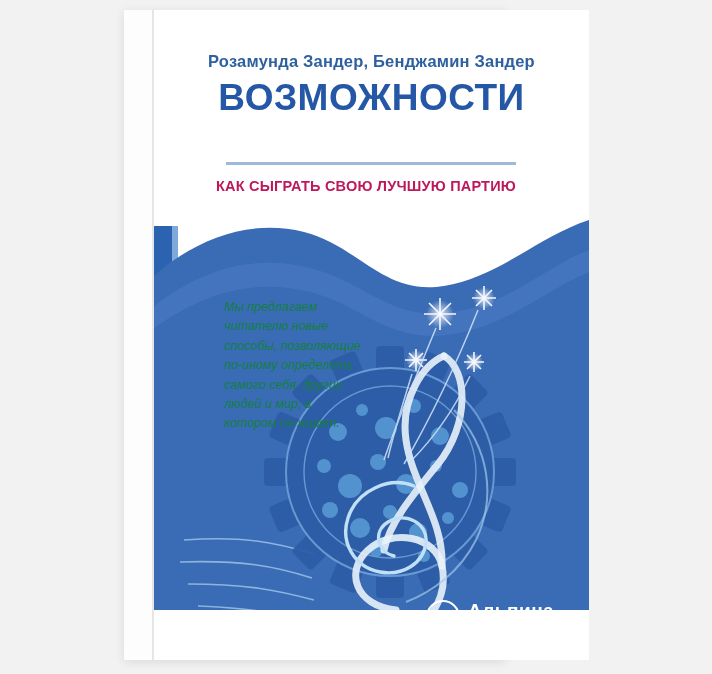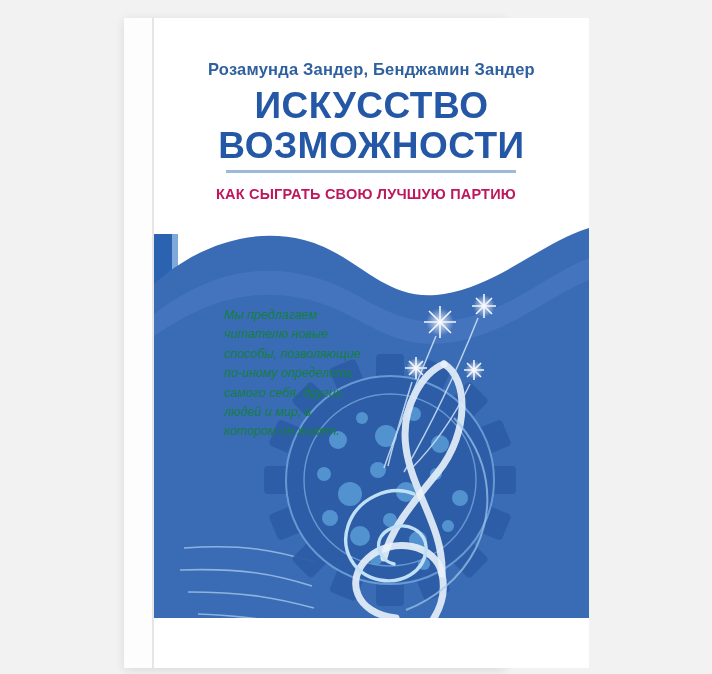--- a/index.html
+++ b/index.html
@@ -22,21 +22,20 @@
 
   
   .book {
     position: absolute;
     left: 124px;
     top: 10px;
     width: 382px;
     height: 650px;
     background: #ffffff;
     box-shadow: 0 2px 10px rgba(0,0,0,0.10);
-    margin-top: 8px;
   }
   
   .spine {
     position: absolute;
     left: 0;
     top: 0;
     width: 30px;
     height: 650px;
     background: #fdfdfd;
     border-right: 1px solid #ececec;
@@ -319,28 +318,32 @@
             </g>
 
             <path d="M300,200 C336,238 342,288 322,330 C306,362 278,382 252,392" stroke="#9fc8ea" stroke-width="2" fill="none" opacity="0.7"></path>
           </g>
         </svg>
       </div>
 
       <div class="authors">Розамунда Зандер, Бенджамин Зандер</div>
 
       <div class="main-title">
-        <div>ИСКУССТВО</div>
         <div>ВОЗМОЖНОСТИ</div>
       </div>
 
       <div class="rule"></div>
 
       <div class="subtitle">
         <div>КАК СЫГРАТЬ СВОЮ ЛУЧШУЮ ПАРТИЮ</div>
       </div>
 
       <div class="quote">Мы предлагаем читателю новые способы, позволяющие по-иному определить самого себя, других людей и мир, в котором он живет.</div>
 
+      <div class="publisher">
+        <span class="pub-mark"></span>
+        <span class="pub-name">Альпина</span>
+        <span class="pub-sub">ПАБЛИШЕР</span>
+      </div>
 
     </div>
   </div>
 </div>
 
 </body></html>

